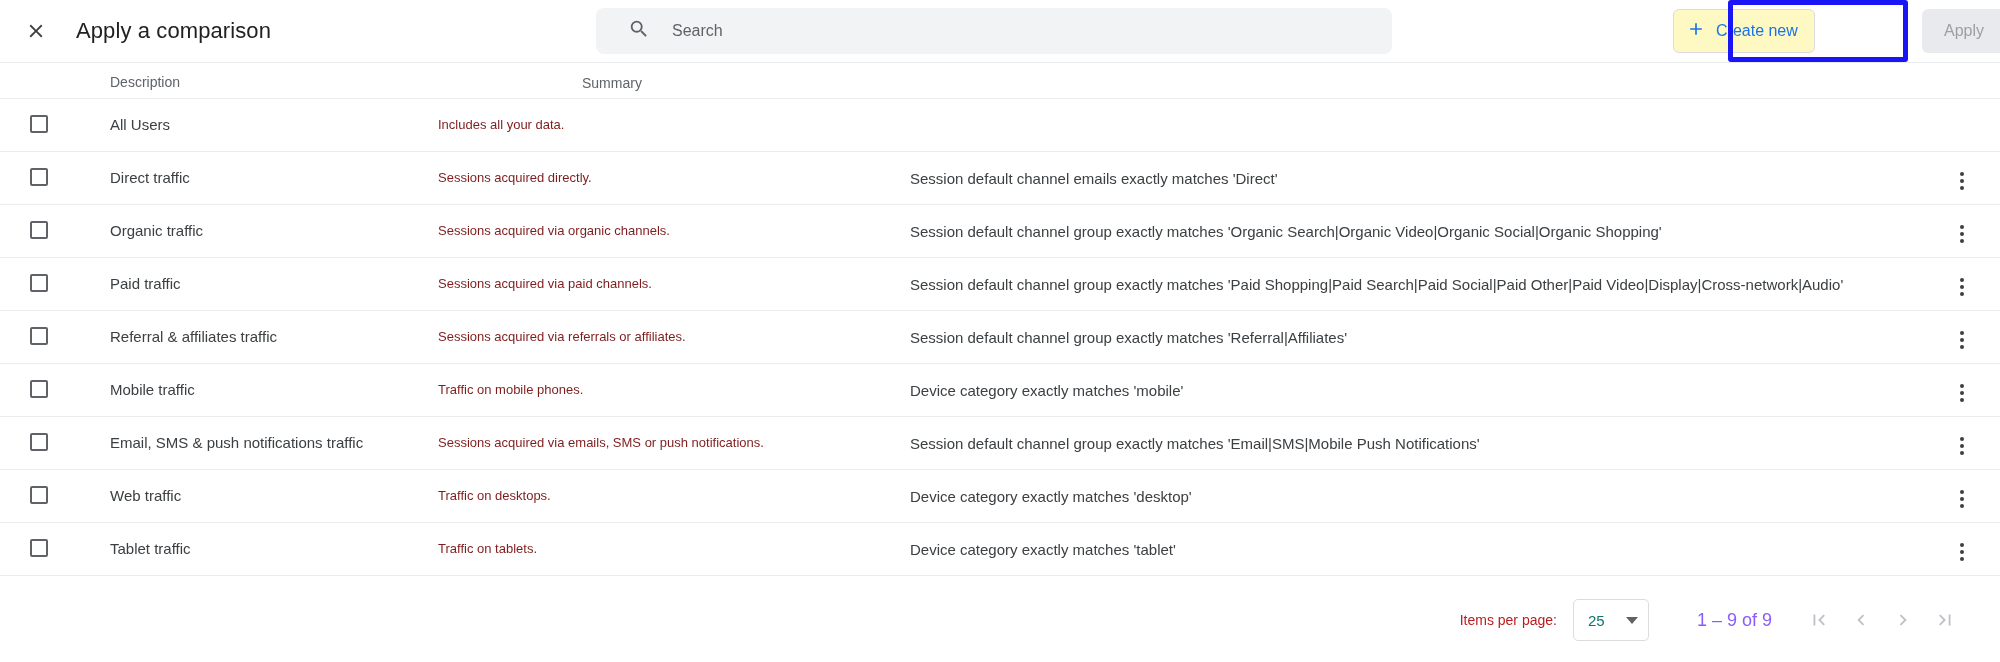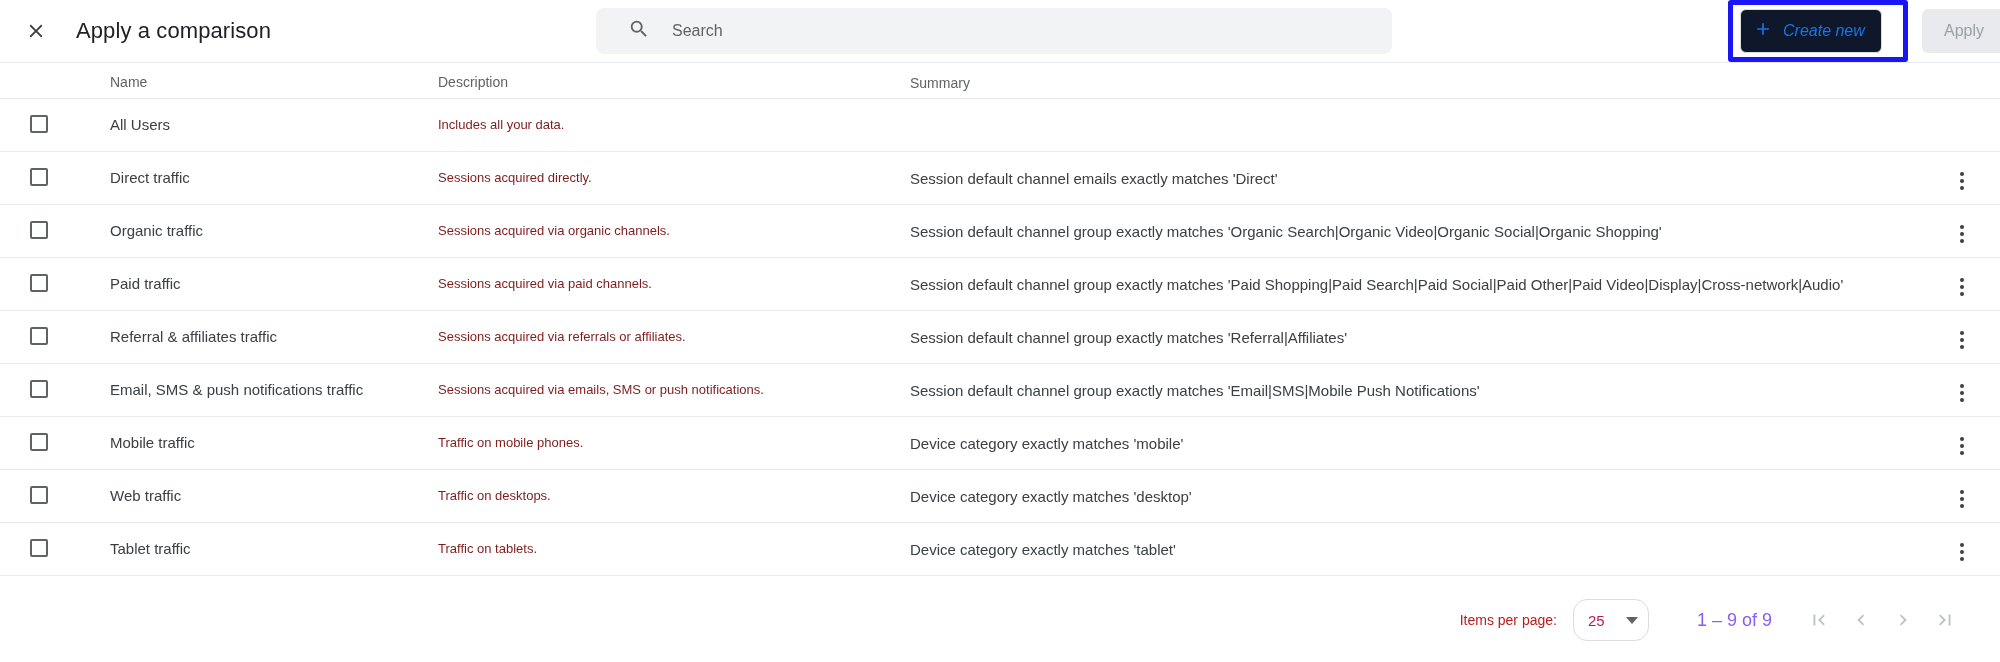--- a/index.html
+++ b/index.html
@@ -71,36 +71,35 @@
     top: 0px;
     width: 180px;
     height: 62px;
     border: 5px solid #1a15f5;
     border-radius: 3px;
     pointer-events: none;
     z-index: 5;
   }
   .create-new {
     position: absolute;
-    left: 1740px;
+    left: 1673px;
     top: 9px;
     height: 44px;
     padding: 0 16px 0 12px;
     display: flex;
     align-items: center;
     gap: 10px;
     border: 1px solid #dadce0;
     border-radius: 6px;
-    background: #0f172a;
+    background: #fef9c3;
     cursor: pointer;
     color: #1a73e8;
     font-size: 16px;
     font-weight: 500;
     white-space: nowrap;
-    font-style: italic;
   }
   .plus-icon { display:block; }
 
   .apply-btn {
     position: absolute;
     left: 1922px;
     top: 9px;
     height: 44px;
     padding: 0 22px;
     display: flex;
@@ -209,27 +208,27 @@
   .ipp-label {
     font-size: 14px;
     color: #b91c1c;
     margin-right: 16px;
     white-space: nowrap;
   }
   .select {
     width: 76px;
     height: 42px;
     border: 1px solid #dadce0;
-    border-radius: 14px;
+    border-radius: 5px;
     display: flex;
     align-items: center;
     justify-content: space-between;
     padding: 0 10px 0 14px;
     font-size: 15px;
-    color: #be185d;
+    color: #0f766e;
     cursor: pointer;
     background: #fff;
   }
   .caret {
     width: 0; height: 0;
     border-left: 6px solid transparent;
     border-right: 6px solid transparent;
     border-top: 7px solid #5f6368;
   }
   .range-label {
@@ -285,21 +284,20 @@
 
   <button class="apply-btn">Apply</button>
 </div>
 
 <div class="divider"></div>
 
 <div class="table">
 
   <div class="row header">
     <div class="cell-check"></div>
-    <div class="cell-name">Name</div>
     <div class="cell-desc">Description</div>
     <div class="cell-sum">Summary</div>
   </div>
 
   <div id="rows-container">
       <div class="row">
         <div class="cell-check">
           <div class="chk"></div>
         </div>
         <div class="cell-name">All Users</div>
@@ -363,50 +361,50 @@
             <span></span>
             <span></span>
             <span></span>
           </div>
         </div>
       </div>
       <div class="row">
         <div class="cell-check">
           <div class="chk"></div>
         </div>
+        <div class="cell-name">Mobile traffic</div>
+        <div class="cell-desc">Traffic on mobile phones.</div>
+        <div class="cell-sum">Device category exactly matches 'mobile'</div>
+        <div class="kebab">
+          <div class="kebab-stack">
+            <span></span>
+            <span></span>
+            <span></span>
+          </div>
+        </div>
+      </div>
+      <div class="row">
+        <div class="cell-check">
+          <div class="chk"></div>
+        </div>
         <div class="cell-name">Email, SMS &amp; push notifications traffic</div>
         <div class="cell-desc">Sessions acquired via emails, SMS or push notifications.</div>
         <div class="cell-sum">Session default channel group exactly matches 'Email|SMS|Mobile Push Notifications'</div>
         <div class="kebab">
           <div class="kebab-stack">
             <span></span>
             <span></span>
             <span></span>
           </div>
         </div>
       </div>
       <div class="row">
         <div class="cell-check">
           <div class="chk"></div>
         </div>
-        <div class="cell-name">Mobile traffic</div>
-        <div class="cell-desc">Traffic on mobile phones.</div>
-        <div class="cell-sum">Device category exactly matches 'mobile'</div>
-        <div class="kebab">
-          <div class="kebab-stack">
-            <span></span>
-            <span></span>
-            <span></span>
-          </div>
-        </div>
-      </div>
-      <div class="row">
-        <div class="cell-check">
-          <div class="chk"></div>
-        </div>
         <div class="cell-name">Web traffic</div>
         <div class="cell-desc">Traffic on desktops.</div>
         <div class="cell-sum">Device category exactly matches 'desktop'</div>
         <div class="kebab">
           <div class="kebab-stack">
             <span></span>
             <span></span>
             <span></span>
           </div>
         </div>

